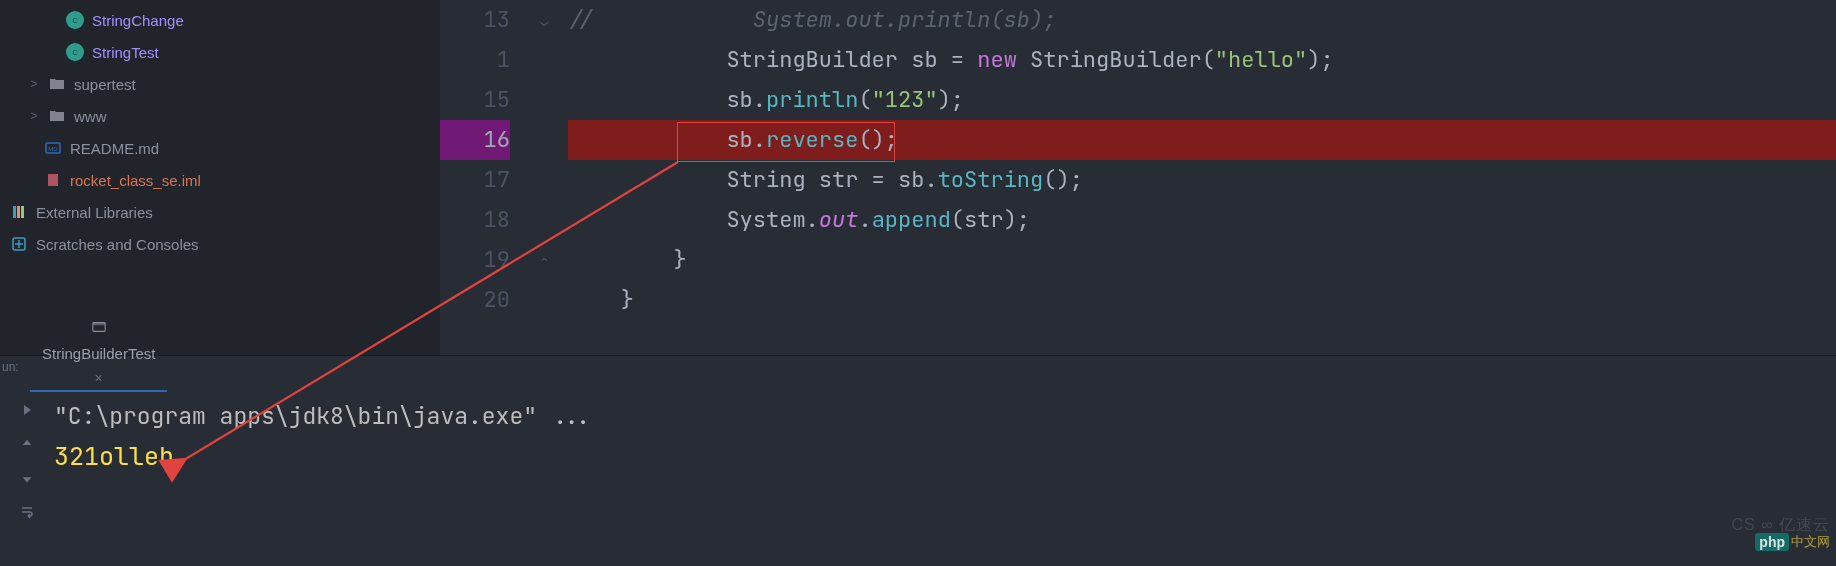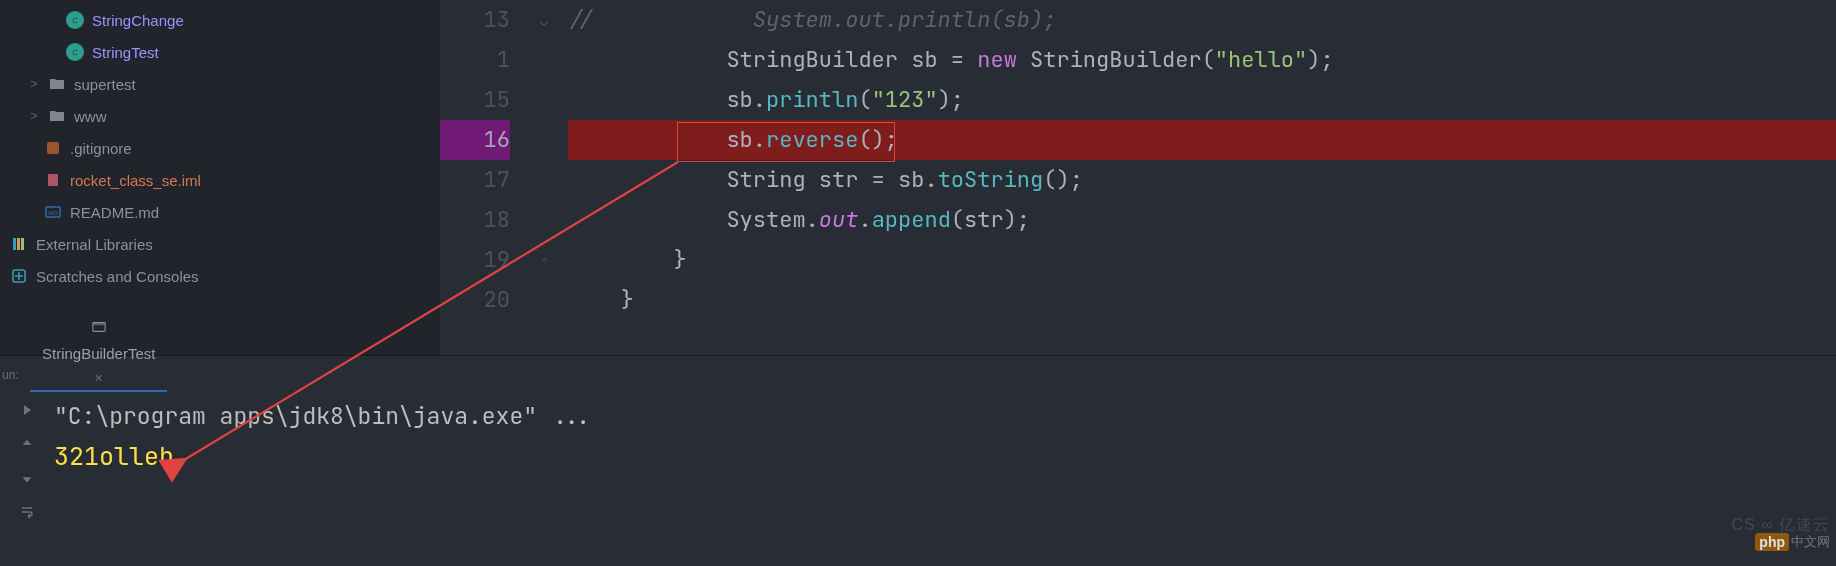--- a/index.html
+++ b/index.html
@@ -109,29 +109,29 @@
   .run-gutter .rg-ic { width:20px; height:20px; display:flex; align-items:center; justify-content:center; }
   .console {
     flex:1;
     font-family:"JetBrains Mono","Consolas",monospace;
     font-size: 23px;
     padding-top: 4px;
     color:#bdbdbd;
   }
   .console .line { height: 40px; line-height:40px; white-space:pre; }
   .console .out { color:#fde047; font-size:25px; }
-  .run-side-label { position:absolute; left:2px; top:12px; font-size:12px; color:#6a7180; }
+  .run-side-label { position:absolute; left:2px; top:4px; font-size:12px; color:#6a7180; }
 
   
   .overlay { position:absolute; inset:0; pointer-events:none; z-index:40; }
 
   
   .wm1 { position:absolute; right:6px; bottom:4px; width:130px; height:40px; z-index:50; pointer-events:none; display:flex; align-items:center; justify-content:flex-end; }
-  .wm1 .p { background:#a16207; color:#fff; font-weight:bold; padding:1px 4px; border-radius:3px; font-size:14px; margin-right:2px; opacity:.85;}
-  .wm1 .t { color:#a3a3a3; font-size:13px; opacity:.6; }
+  .wm1 .p { background:#0f766e; color:#fff; font-weight:bold; padding:1px 4px; border-radius:3px; font-size:14px; margin-right:2px; opacity:.85;}
+  .wm1 .t { color:#fde047; font-size:13px; opacity:.6; }
   .wm2 { position:absolute; right:6px; bottom:30px; color:#9a9a9a; font-size:16px; opacity:.25; z-index:49; pointer-events:none; letter-spacing:1px; }
 </style>
 </head>
 <body>
 
 <div class="root">
   <div class="top-area">
 
     <div class="sidebar">
       <div class="tree-row item0">
@@ -163,47 +163,38 @@
       </div>
       <div class="tree-row item3">
         <span class="chev">&gt;</span>
         <span class="file-ic folder">
           <svg viewBox="0 0 16 16" width="16" height="16">
               <path fill="#abb2bf" d="M1 3h5l1 1h8v9H1z" opacity=".85"></path>
             </svg>
         </span>
         <span class="tree-text">www</span>
       </div>
-      <div class="tree-row item4">
+      <div class="tree-row item5">
         <span class="chev"></span>
-        <span class="file-ic gitignore">
-          <svg viewBox="0 0 16 16" width="16" height="16">
-              <rect x="2" y="2" width="12" height="12" rx="2" fill="#9a552d"></rect>
-            </svg>
-        </span>
-        <span class="tree-text">.gitignore</span>
+        <span class="file-ic readme">
+          <svg viewBox="0 0 16 16" width="16" height="16">
+              <rect x="1" y="3" width="14" height="10" rx="1" fill="none" stroke="#2f6ab0" stroke-width="1.5"></rect>
+              <text x="8" y="11" text-anchor="middle" font-size="6" fill="#2f6ab0">MD</text>
+            </svg>
+        </span>
+        <span class="tree-text">README.md</span>
       </div>
       <div class="tree-row item6">
         <span class="chev"></span>
         <span class="file-ic iml">
           <svg viewBox="0 0 16 16" width="16" height="16">
               <rect x="3" y="2" width="10" height="12" fill="#b05364"></rect>
             </svg>
         </span>
         <span class="tree-text">rocket_class_se.iml</span>
-      </div>
-      <div class="tree-row item5">
-        <span class="chev"></span>
-        <span class="file-ic readme">
-          <svg viewBox="0 0 16 16" width="16" height="16">
-              <rect x="1" y="3" width="14" height="10" rx="1" fill="none" stroke="#2f6ab0" stroke-width="1.5"></rect>
-              <text x="8" y="11" text-anchor="middle" font-size="6" fill="#2f6ab0">MD</text>
-            </svg>
-        </span>
-        <span class="tree-text">README.md</span>
       </div>
       <div class="tree-row item7">
         <span class="file-ic ext">
           <svg viewBox="0 0 16 16" width="16" height="16">
               <rect x="2" y="2" width="3" height="12" fill="#3c9bbf"></rect>
               <rect x="6" y="2" width="3" height="12" fill="#d19a66"></rect>
               <rect x="10" y="2" width="3" height="12" fill="#98c379"></rect>
             </svg>
         </span>
         <span class="tree-text">External Libraries</span>

